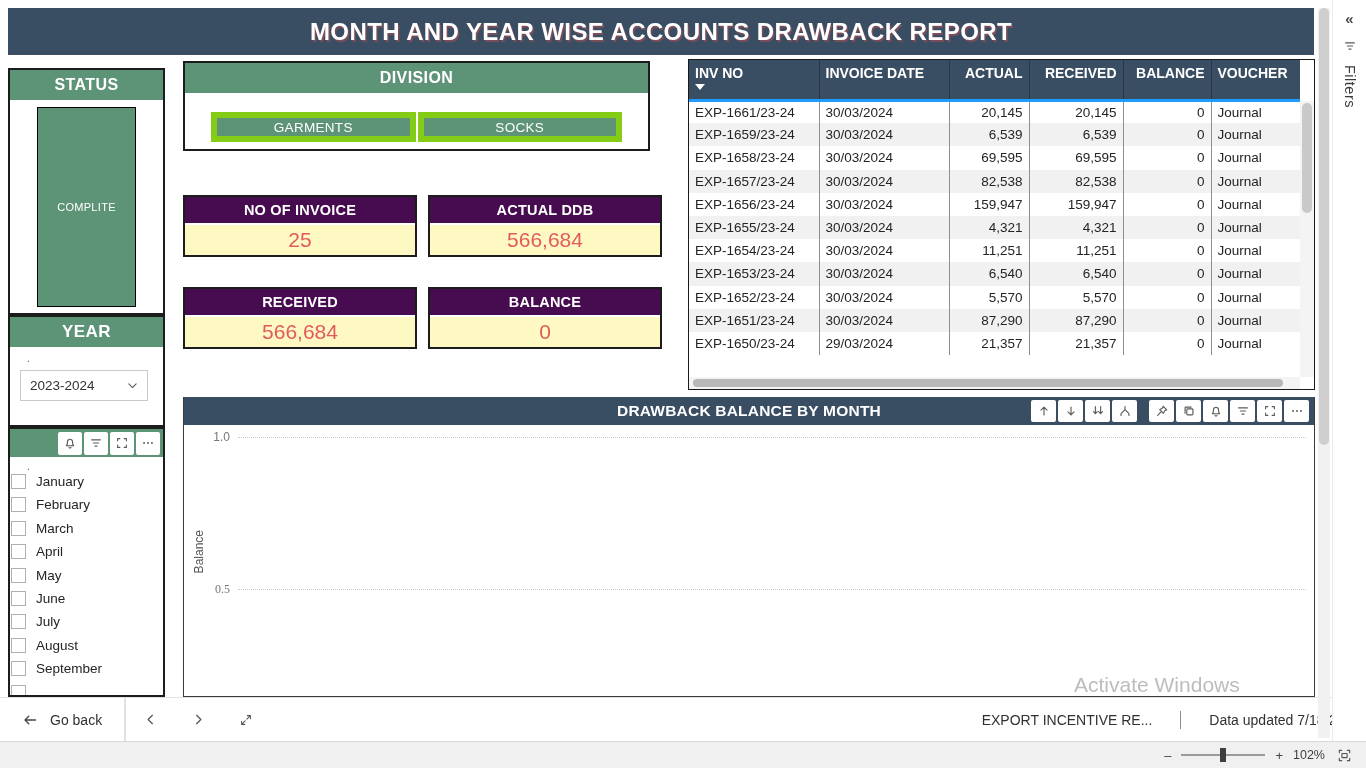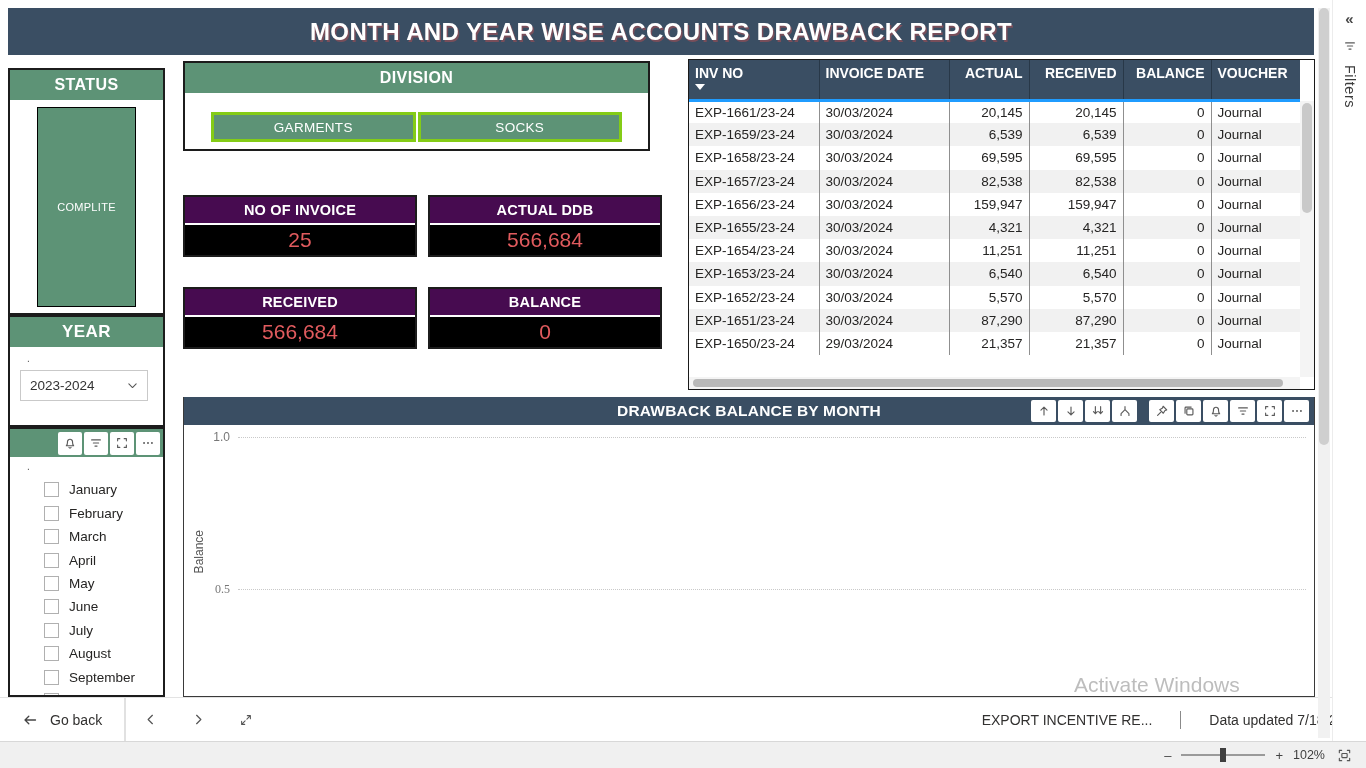--- a/index.html
+++ b/index.html
@@ -33,35 +33,35 @@
     background:#fff; display:flex; align-items:center; justify-content:space-between;
     padding:0 8px 0 9px; font-size:13.5px; color:#333; cursor:pointer; }
 
   .month-toolbar { position:absolute; left:8px; top:427px; width:157px; height:30px;
     background:var(--green,#5d9376); border:2px solid #1c1c1c; border-bottom:none;
     display:flex; align-items:center; justify-content:flex-end; gap:2px; padding-right:3px; }
   .tool-btn { width:24px; height:23px; background:#fff; border-radius:2px;
     display:flex; align-items:center; justify-content:center; cursor:pointer; }
   .month-box { left:8px; top:457px; width:157px; height:240px; border-top:none; overflow:hidden; }
   .month-list { padding:2px 0 0 0; }
-  .month-row { display:flex; align-items:flex-end; height:23.4px; padding-left:34px;
+  .month-row { display:flex; align-items:flex-start; height:23.4px; padding-left:1px;
     font-size:13.5px; color:#252423; cursor:pointer; }
   .month-row input { appearance:none; -webkit-appearance:none; width:15px; height:15px;
     border:1px solid #b0b0b0; background:#fff; margin:0 10px 0 0; cursor:pointer; }
 
   
   .division-box { left:183px; top:61px; width:467px; height:90px; }
   .division-box .green-header { height:32px; }
   .division-body { display:flex; gap:2px; margin:17px 26px 0 26px; }
-  .division-btn { flex:1; height:30px; background:var(--green,#5d9376); border:3px solid #84cc16;
+  .division-btn { flex:1; height:30px; background:var(--green,#5d9376); border:6px solid #84cc16;
     color:#fff; font-size:13.5px; letter-spacing:.3px; cursor:pointer;
     font-family:"Liberation Sans",sans-serif; }
 
   
-  .kpi { position:absolute; width:234px; height:62px; border:2px solid #1c1c1c; background:#000000; }
+  .kpi { position:absolute; width:234px; height:62px; border:2px solid #1c1c1c; background:#fef9c3; }
   .kpi-head { height:28px; background:var(--purple,#470b50); color:#fff; font-weight:bold;
     font-size:14.5px; display:flex; align-items:center; justify-content:center;
     border-bottom:2px solid #fff; letter-spacing:.2px; }
   .kpi-value { height:30px; display:flex; align-items:center; justify-content:center;
     color:var(--value-red,#e15b5e); font-size:21px; }
 
   
   .table-wrap { position:absolute; left:688px; top:59px; width:627px; height:331px;
     border:1px solid #1a1a1a; background:#fff; }
   .invtable { border-collapse:collapse; table-layout:fixed; width:611px; font-size:13.5px; }

